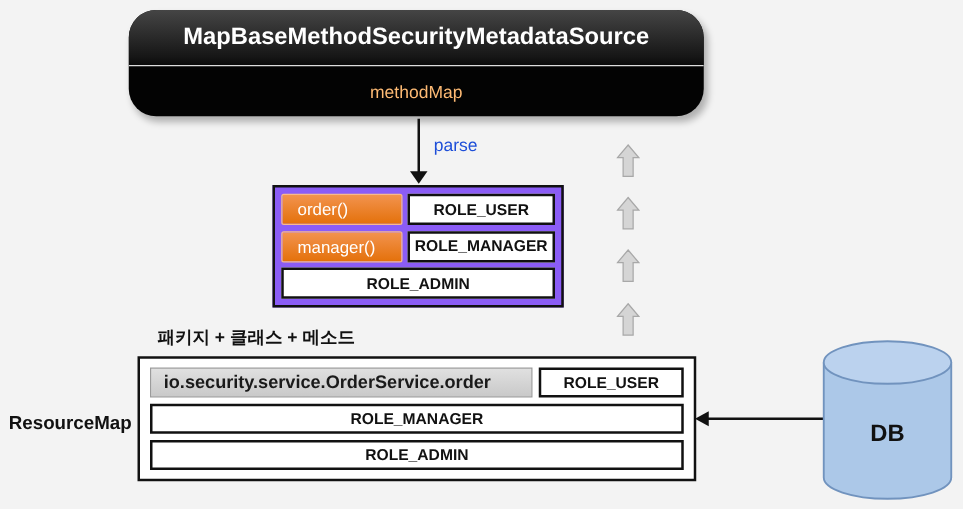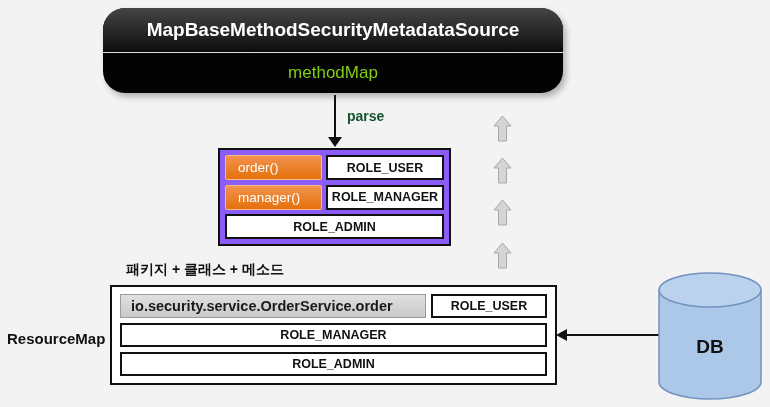--- a/index.html
+++ b/index.html
@@ -22,32 +22,32 @@
   }
   .class-box .title{
     height:44px;
     background:linear-gradient(180deg,#454545 0%,#161616 85%,#0a0a0a 100%);
     color:#ffffff;font-weight:bold;font-size:19px;
     display:flex;align-items:center;justify-content:center;
     border-bottom:1px solid #DCDCDC;
   }
   .class-box .field{
     flex:1;
-    color:#84cc16;font-size:17px;
+    color:#fdba74;font-size:14px;
     display:flex;align-items:center;justify-content:center;
   }
 
   
   .parse-line{position:absolute;left:334px;top:95px;width:2px;height:44px;background:#111;}
   .parse-head{
     position:absolute;left:328px;top:137px;width:0;height:0;
     border-left:7px solid transparent;border-right:7px solid transparent;
     border-top:10px solid #111;
   }
-  .parse-label{position:absolute;left:347px;top:108px;font-size:14px;font-weight:bold;color:#14532d;}
+  .parse-label{position:absolute;left:347px;top:108px;font-size:14px;font-weight:normal;color:#1d4ed8;}
 
   
   .mm-table{
     position:absolute;left:218px;top:148px;width:233px;height:98px;
     box-sizing:border-box;background:#8b5cf6;border:2px solid #111;
     display:flex;flex-direction:column;justify-content:space-between;
     padding:5px;
   }
   .mm-row{display:flex;gap:4px;height:25px;}
   .mm-method{

